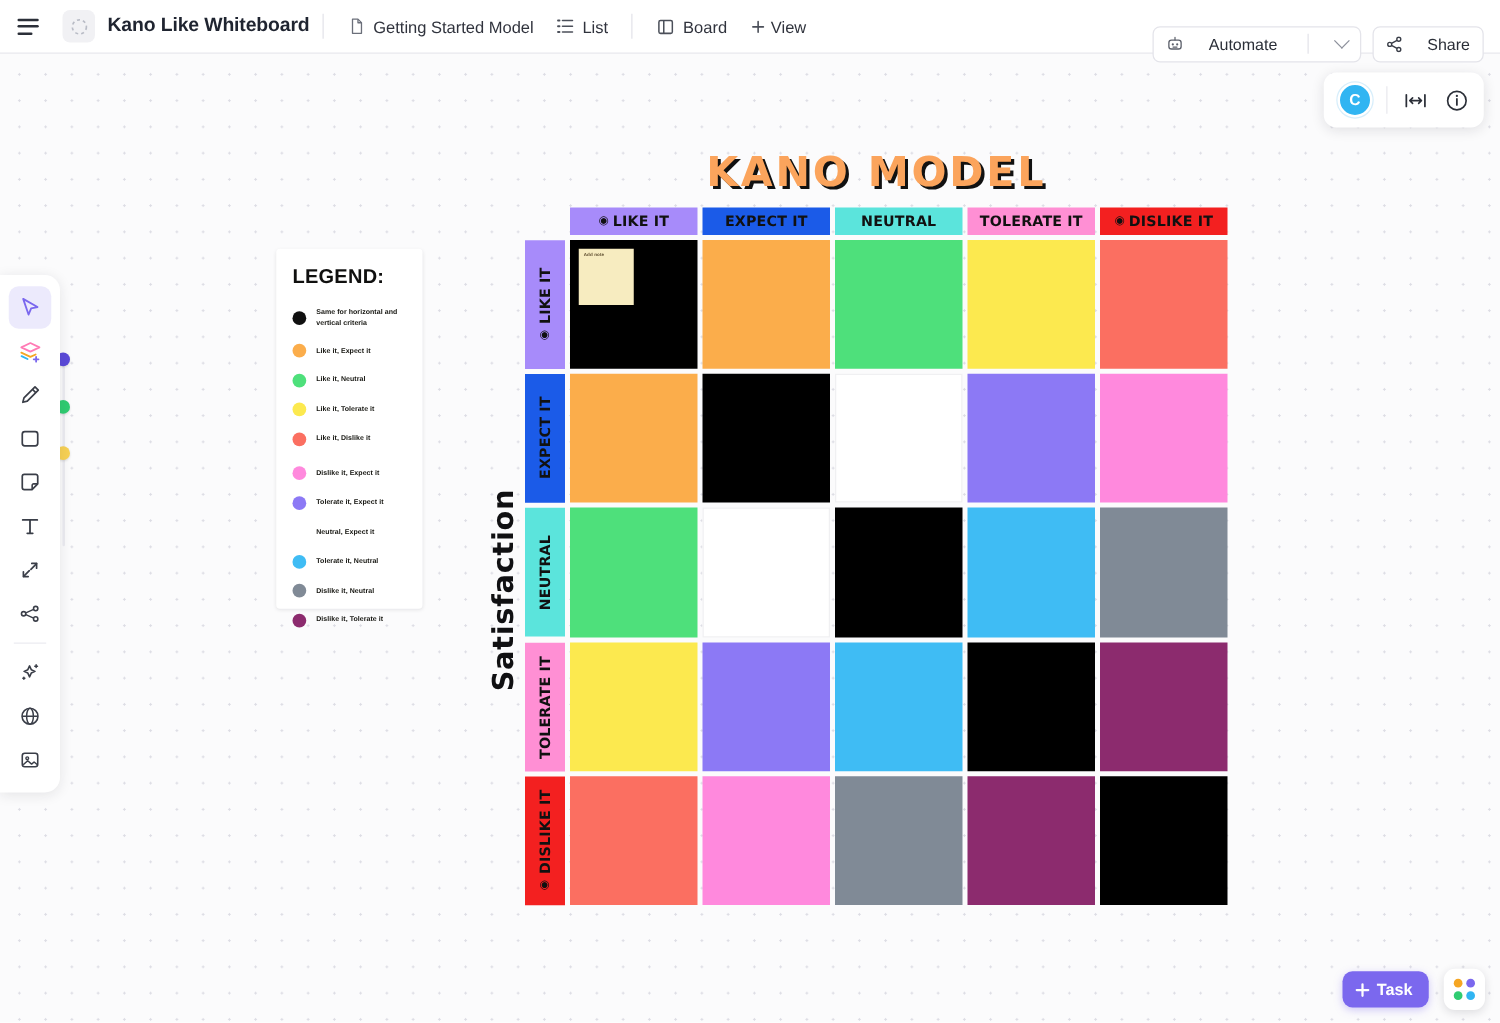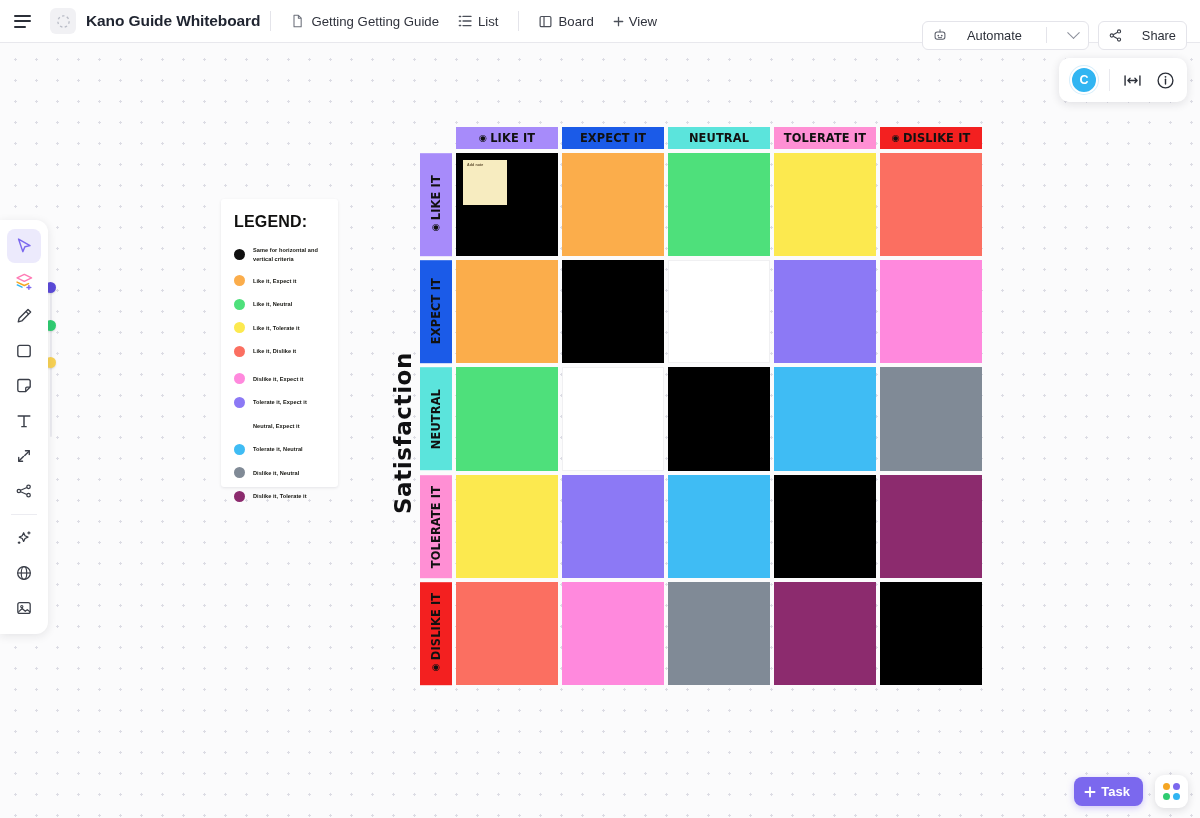--- a/index.html
+++ b/index.html
@@ -185,33 +185,33 @@
       <i></i>
       <i></i>
     </div>
 
   <div class="doc-icon">
     <svg width="15" height="15" viewBox="0 0 16 16" fill="none">
       <circle cx="8" cy="8" r="6" stroke="#b9bcc6" stroke-width="1.4" stroke-dasharray="2.6 2.6"></circle>
     </svg>
   </div>
 
-  <div class="doc-title">Kano Guide Whiteboard</div>
+  <div class="doc-title">Kano Like Whiteboard</div>
 
   <div class="tabdiv"></div>
 
   <div class="tabs">
     <div class="tab">
       <span class="ti">
         <svg width="13" height="14" viewBox="0 0 14 16" fill="none">
           <path d="M3 1.5h5l3.2 3.2V14.5H3z" stroke="#6b6f7a" stroke-width="1.2" stroke-linejoin="round"></path>
           <path d="M8 1.6V4.8h3.1" stroke="#6b6f7a" stroke-width="1.2" stroke-linejoin="round"></path>
         </svg>
       </span>
-      <span>Getting Getting Guide</span>
+      <span>Getting Started Model</span>
     </div>
 
 
     <div class="tab">
       <span class="ti">
         <svg width="14" height="12" viewBox="0 0 14 12" fill="none">
           <path d="M5 1.4h8M5 6h8M5 10.6h8" stroke="#4b4f59" stroke-width="1.3" stroke-linecap="round"></path>
           <path d="M1.4 1.4h1.2M1.4 6h1.2M1.4 10.6h1.2" stroke="#4b4f59" stroke-width="1.5" stroke-linecap="round"></path>
         </svg>
       </span>
@@ -406,20 +406,21 @@
       <span class="legend-dot" style="background:#808A96;"></span>
       <span class="legend-lbl">Dislike it, Neutral</span>
     </div>
     <div class="legend-row">
       <span class="legend-dot" style="background:#8C2B6E;"></span>
       <span class="legend-lbl">Dislike it, Tolerate it</span>
     </div>
   </div>
 
   <div class="board">
+    <div class="kano-title">KANO MODEL</div>
 
     <div class="grid-wrap">
       <div class="sat-label">Satisfaction</div>
 
       <div class="colhead-row">
         <div class="colhead" style="background:#A78BFA;">
           <span class="hico">◉</span>
           <span>LIKE IT</span>
         </div>
         <div class="colhead" style="background:#1B5BE8;">

